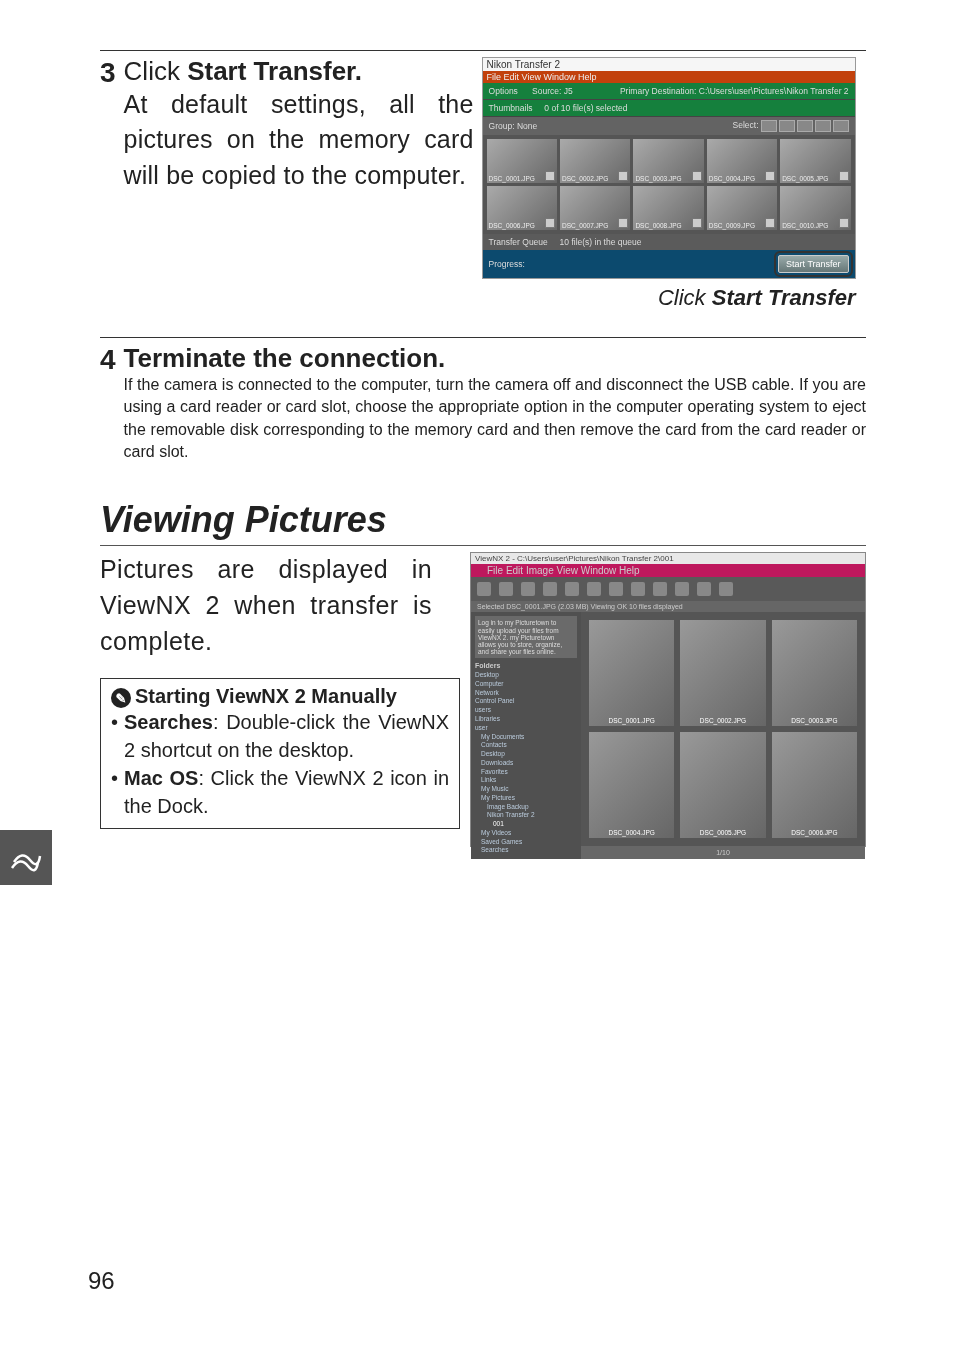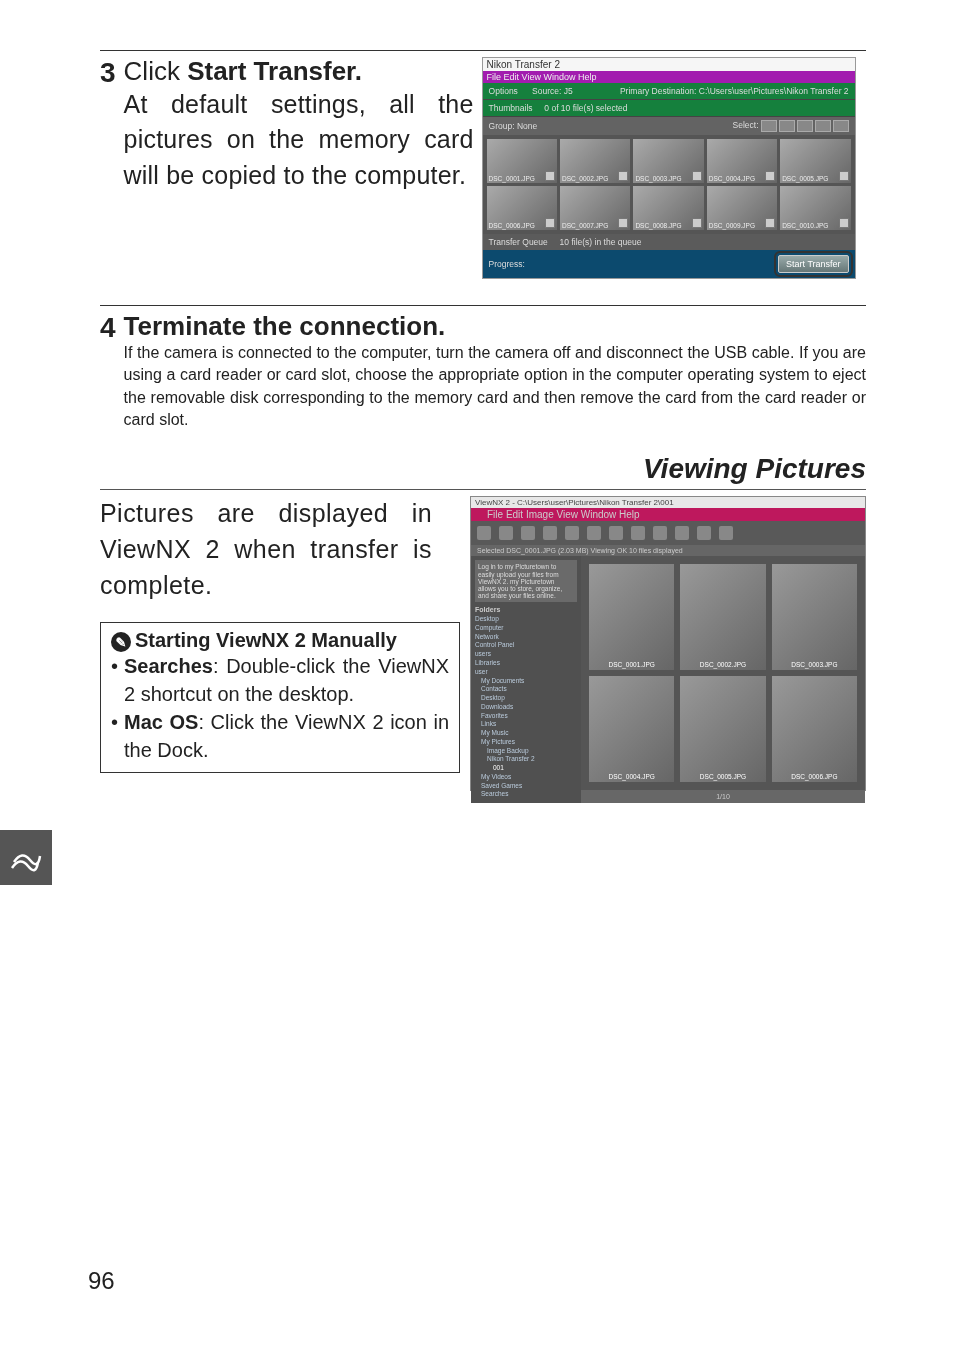--- a/index.html
+++ b/index.html
@@ -59,21 +59,21 @@
     display: flex;
     flex-direction: column;
   }
   .tw-title {
     background: #f6f6f6;
     color: #333;
     padding: 1px 4px;
     font-size: 10px;
   }
   .tw-menu {
-    background: #a21caf;
+    background: #c2410c;
     padding: 1px 4px;
     font-size: 9px;
     color: #eee;
   }
   .tw-bar {
     background: #15803d;
     padding: 3px 6px;
     display: flex;
     justify-content: space-between;
     font-size: 8.5px;
@@ -145,24 +145,23 @@
   .shot-caption b { font-style: italic; font-weight: 800; }
   .step4-text {
     font-size: 16px;
     line-height: 1.4;
     text-align: justify;
     text-justify: inter-word;
   }
   .h2-italic {
     font-weight: 800;
     font-style: italic;
-    font-size: 28px;
-    margin-top: 22px;
+    font-size: 36px;
+    margin-top: 36px;
     margin-bottom: 4px;
-    text-align: right;
   }
   .hr2 { border: none; border-top: 1px solid #555; margin-bottom: 6px; }
   .viewing-wrap { display: flex; gap: 10px; align-items: flex-start; }
   .viewing-text {
     width: 332px;
     font-size: 25px;
     line-height: 1.43;
     text-align: justify;
     letter-spacing: 0.45px;
   }
@@ -353,20 +352,23 @@
             </div>
             <div class="tw-queue">
               <span>Transfer Queue</span>
               &nbsp;&nbsp;&nbsp;
               <span>10 file(s) in the queue</span>
             </div>
             <div class="tw-footer">
               <span>Progress:</span>
               <span class="start-btn">Start Transfer</span>
             </div>
+          </div>
+          <div class="shot-caption">
+            <span>Click </span><b>Start Transfer</b>
           </div>
         </div>
       </div>
     </div>
   </div>
 
   <hr class="hr" style="margin-top:26px">
   <div class="step-row">
     <div class="step-num">4</div>
     <div class="step-col">

